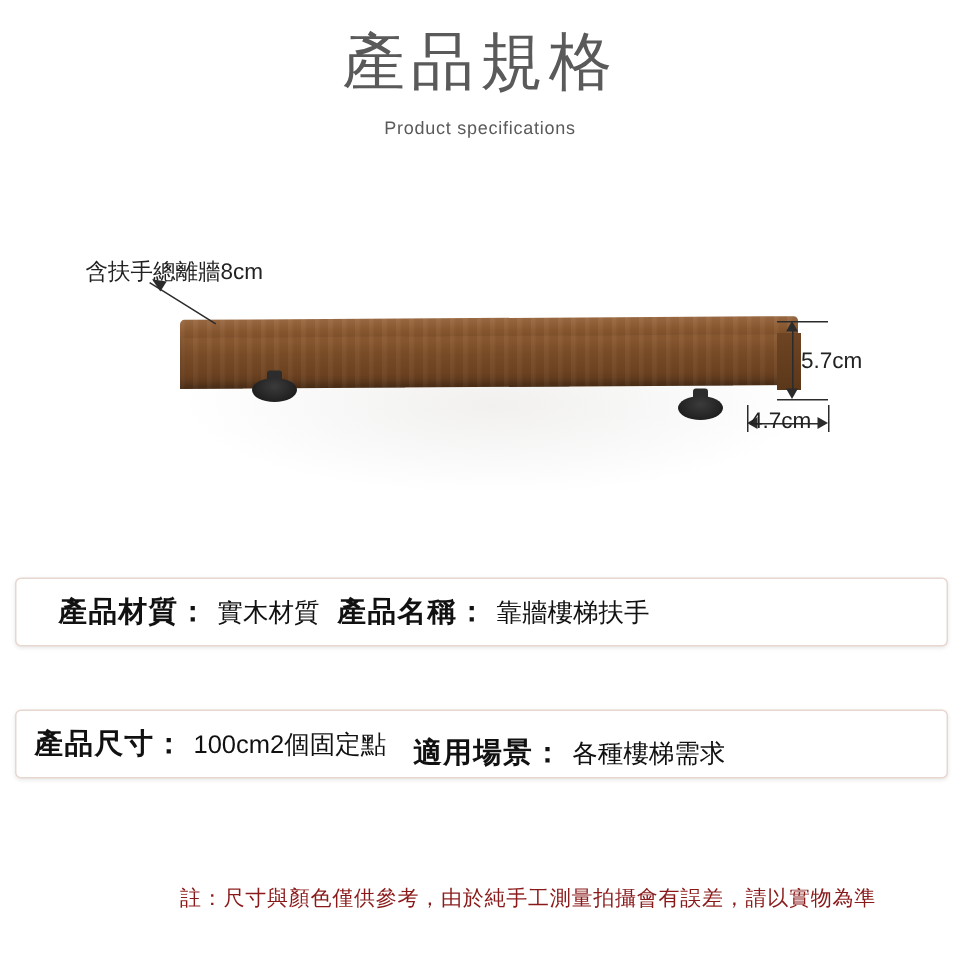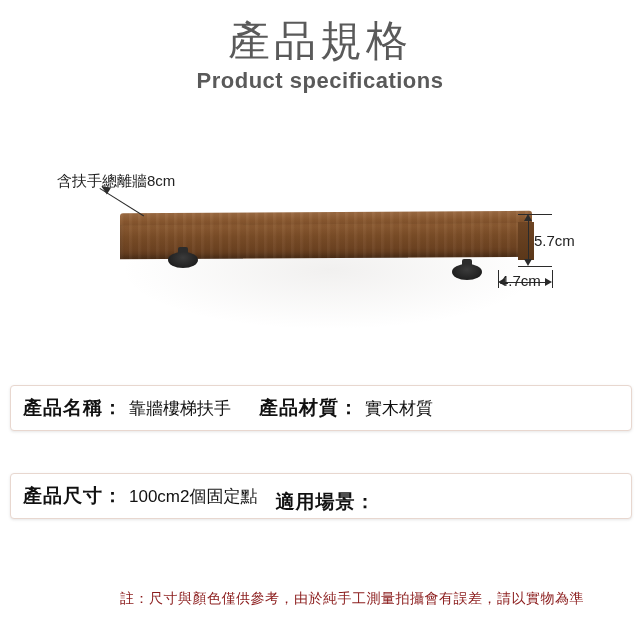--- a/index.html
+++ b/index.html
@@ -30,24 +30,25 @@
     text-align: center;
   }
   .title-cn {
     font-size: 42px;
     font-weight: normal;
     color: #5a5a5a;
     letter-spacing: 4px;
     line-height: 54px;
   }
   .title-en {
-    font-size: 22px;
-    font-weight: bold;
+    font-size: 12px;
+    font-weight: normal;
     color: #5a5a5a;
     letter-spacing: 0.5px;
+    margin-top: 10px;
   }
 
   
   .product-area {
     position: absolute;
     top: 140px;
     left: 0;
     width: 640px;
     height: 230px;
   }
@@ -295,35 +296,36 @@
 
     <div class="vline" style="left:498px; top:130px; height:18px;"></div>
     <div class="vline" style="left:552px; top:130px; height:18px;"></div>
     <div class="tick" style="left:500px; top:142px; width:50px;"></div>
     <div class="arrow-left" style="left:498px; top:138px;"></div>
     <div class="arrow-right" style="left:545px; top:138px;"></div>
     <div class="dim-label dim-w-label">4.7cm</div>
   </div>
 
   <div class="spec-row row1">
+    <div class="spec-cell cell-b">
+      <span class="spec-key">產品材質：</span>
+      <span class="spec-val">實木材質</span>
+    </div>
     <div class="spec-cell cell-a">
       <span class="spec-key">產品名稱：</span>
       <span class="spec-val">靠牆樓梯扶手</span>
-    </div>
-    <div class="spec-cell cell-b">
-      <span class="spec-key">產品材質：</span>
-      <span class="spec-val">實木材質</span>
     </div>
   </div>
 
   <div class="spec-row row2">
     <div class="spec-cell cell-c">
       <span class="spec-key">產品尺寸：</span>
       <span class="spec-val">100cm2個固定點</span>
     </div>
     <div class="spec-cell cell-d">
       <span class="spec-key">適用場景：</span>
+      <span class="spec-val">各種樓梯需求</span>
     </div>
   </div>
 
   <div class="footer-note">註：尺寸與顏色僅供參考，由於純手工測量拍攝會有誤差，請以實物為準</div>
 
 </div>
 
 </body></html>

